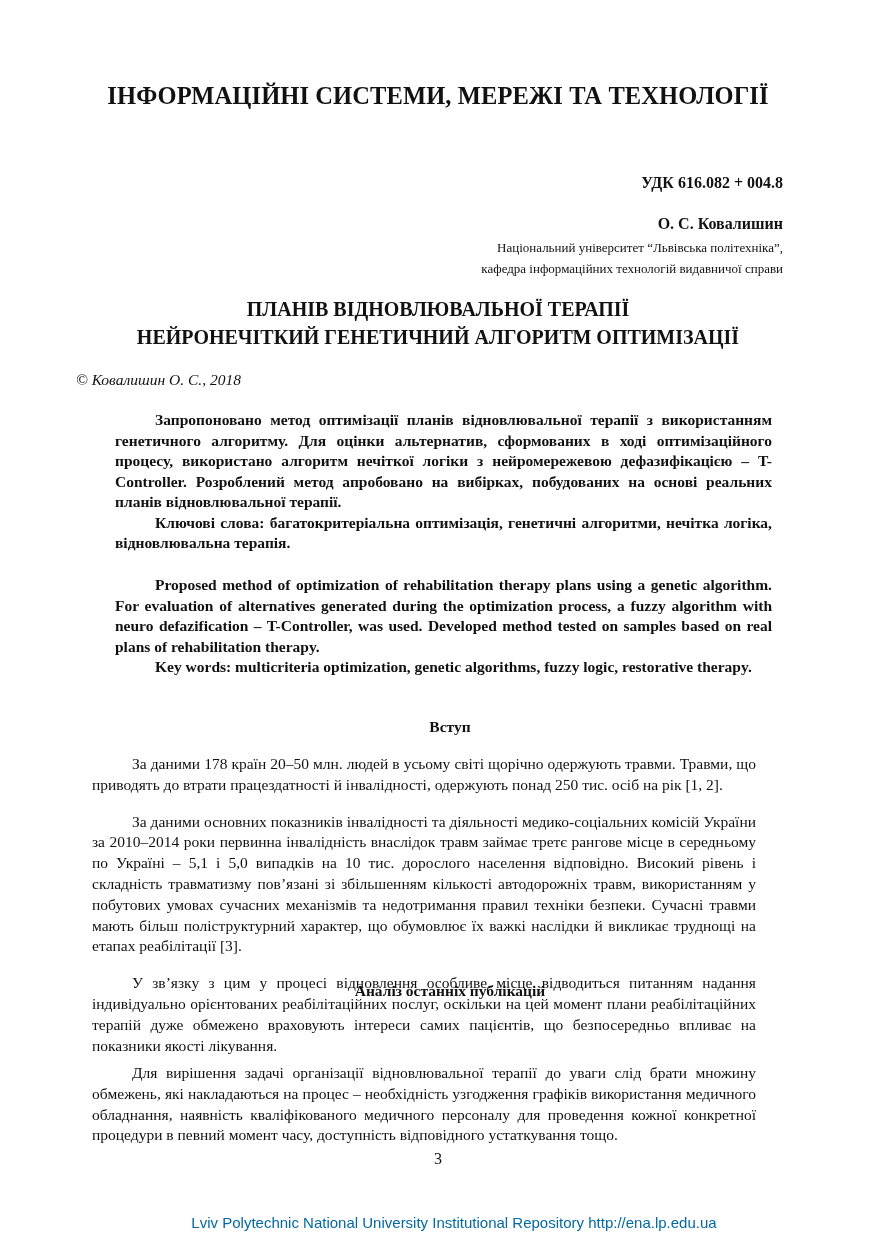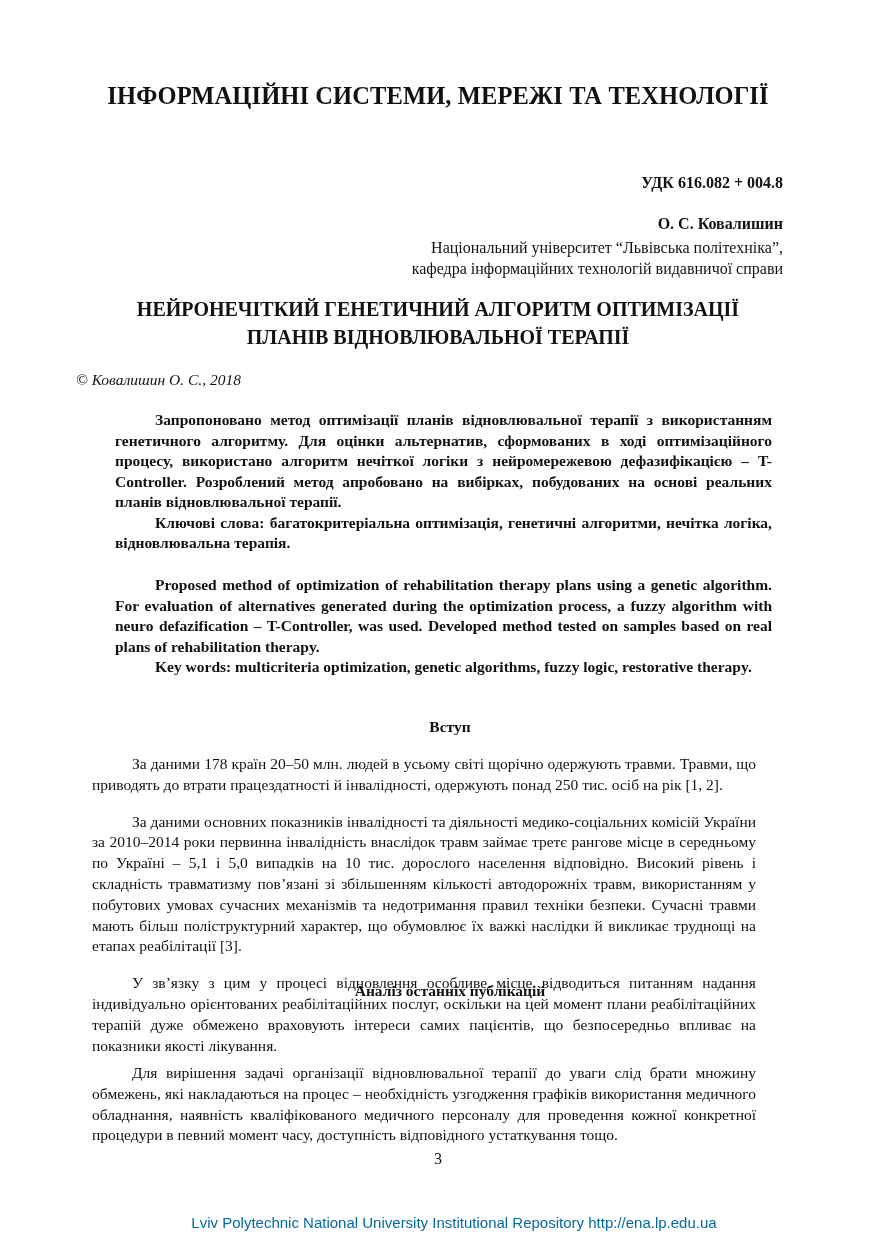--- a/index.html
+++ b/index.html
@@ -3,21 +3,21 @@
 <meta charset="utf-8">
 <style>
   html, body { margin: 0; padding: 0; background: #ffffff; }
   body { width: 876px; height: 1240px; position: relative; overflow: hidden;
          font-family: "Liberation Serif", serif; color: #111; }
   .page { position: absolute; left: 0; top: 0; width: 876px; height: 1240px; }
   .section-header { position: absolute; left: 0; width: 876px; top: 82px; text-align: center;
          font-weight: bold; font-size: 24.5px; letter-spacing: 0.1px; margin: 0; }
   .udk { position: absolute; right: 93px; top: 174px; font-weight: bold; font-size: 16px; margin: 0; }
   .author { position: absolute; right: 93px; top: 215px; font-weight: bold; font-size: 16px; margin: 0; }
-  .affil { position: absolute; right: 93px; top: 237px; font-size: 16px; text-align: right; line-height: 21px; margin: 0; }
+  .affil { position: absolute; right: 93px; top: 237px; font-size: 13px; text-align: right; line-height: 21px; margin: 0; }
   .title { position: absolute; left: 0; width: 876px; top: 295px; text-align: center;
          font-weight: bold; font-size: 20px; line-height: 28px; margin: 0; }
   .copyright { position: absolute; left: 76px; top: 371px; font-style: italic; font-size: 15.5px; margin: 0; }
   .abstract { position: absolute; left: 115px; width: 657px; font-weight: bold; font-size: 15.5px;
          line-height: 20.5px; text-align: justify; margin: 0; }
   .abstract p { margin: 0; text-indent: 40px; }
   .abs-ua { top: 410px; }
   .abs-en { top: 575px; }
   .body-text { position: absolute; left: 76px; width: 696px; font-size: 15.5px; line-height: 20.8px;
          text-align: justify; margin: 0; }
@@ -40,22 +40,22 @@
 
   <p class="udk">УДК 616.082 + 004.8</p>
 
   <p class="author">О. С. Ковалишин</p>
   <div class="affil">
     <div>Національний університет “Львівська політехніка”,</div>
     <div>кафедра інформаційних технологій видавничої справи</div>
   </div>
 
   <h2 class="title">
+    <div>ПЛАНІВ ВІДНОВЛЮВАЛЬНОЇ ТЕРАПІЇ</div>
     <div>НЕЙРОНЕЧІТКИЙ ГЕНЕТИЧНИЙ АЛГОРИТМ ОПТИМІЗАЦІЇ</div>
-    <div>ПЛАНІВ ВІДНОВЛЮВАЛЬНОЇ ТЕРАПІЇ</div>
   </h2>
 
   <p class="copyright">© Ковалишин О. С., 2018</p>
 
   <div class="abstract abs-en">
     <p>Proposed method of optimization of rehabilitation therapy plans using a genetic algorithm. For evaluation of alternatives generated during the optimization process, a fuzzy algorithm with neuro defazification – T-Controller, was used. Developed method tested on samples based on real plans of rehabilitation therapy.</p>
     <p>Key words: multicriteria optimization, genetic algorithms, fuzzy logic, restorative therapy.</p>
   </div>
 
   <div class="abstract abs-ua">

